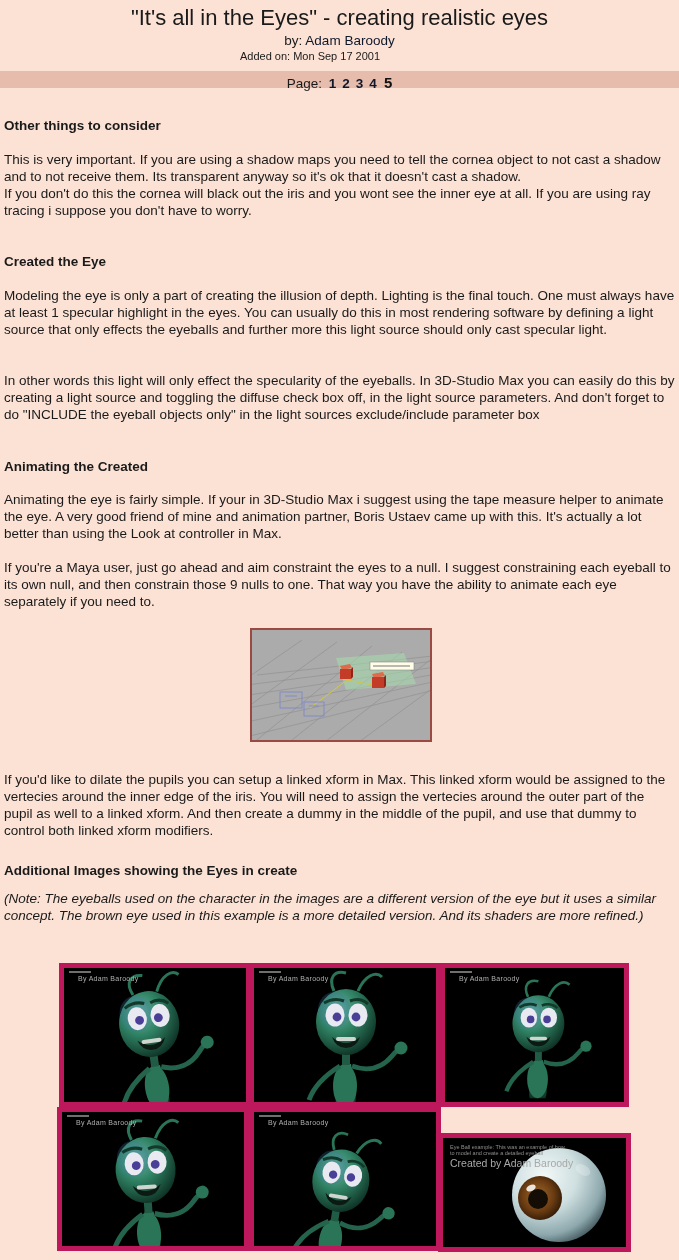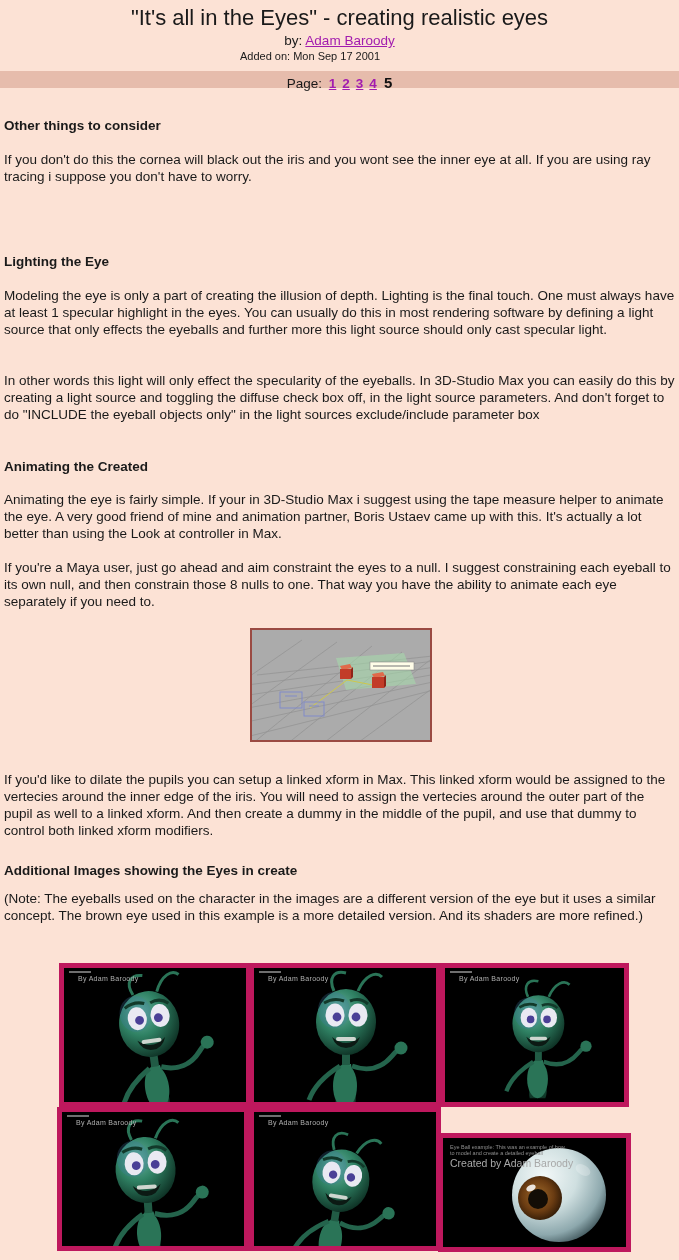--- a/index.html
+++ b/index.html
@@ -4,40 +4,40 @@
 <style>
   html,body{margin:0;padding:0}
   body{
     width:679px;height:1260px;position:relative;overflow:hidden;
     background:#fce2d5;color:#1a1a1a;
     font-family:"Liberation Sans",sans-serif;
   }
   .abs{position:absolute}
   .txt{left:4px;width:671px;font-size:13.5px;line-height:17px}
   .h{font-weight:bold;font-size:13.5px}
-  a.redlink{color:#a21caf;text-decoration:underline;cursor:pointer}
+  a.redlink{color:#0f172a;cursor:pointer}
   #title{top:4px;left:0;width:679px;text-align:center;font-size:22px;line-height:27px}
   #byline{top:33px;left:0;width:679px;text-align:center;font-size:13.5px}
   #added{top:50px;left:0;width:620px;text-align:center;font-size:11px}
   #pagebar{top:71px;left:0;width:679px;height:17px;background:#e6bcac;
     text-align:center;font-size:13.5px;line-height:23px}
   #pagebar a{font-weight:bold;margin:0 3px}
   #pagebar .cur{font-weight:bold;font-size:15px;color:#111;margin-left:4px}
   #h1{top:117px}
   #p1{top:151px}
   #h2{top:253px}
   #p2a{top:287px}
   #p2b{top:372px}
   #h3{top:458px}
   #p3a{top:491px}
   #p3b{top:559px}
   #vp{top:628px;left:250px;width:178px;height:110px;border:2px solid #9a4a42;background:#ababab}
   #p4{top:771px}
   #h4{top:862px}
-  #note{top:890px;}
+  #note{top:890px;font-style:italic}
   #grid{top:963px;left:0;width:679px;height:297px}
   .thumb{position:absolute;background:#000;border:5px solid #be185d;overflow:hidden}
   .t1{left:59px;top:0;width:182px;height:134px}
   .t2{left:249px;top:0;width:182px;height:134px}
   .t3{left:440px;top:0;width:179px;height:134px}
   .t4{left:57px;top:144px;width:182px;height:134px}
   .t5{left:249px;top:144px;width:182px;height:134px}
   .t6{left:438px;top:170px;width:183px;height:109px}
   .thumb svg{position:absolute;left:0;top:0;width:100%;height:100%}
   .cap0{position:absolute;left:5px;top:3px;width:22px;height:2px;background:#6f6f6f}
@@ -102,30 +102,31 @@
 </div>
 <div class="abs" id="added">Added on: Mon Sep 17 2001</div>
 
 <div class="abs" id="pagebar">
   <span>Page:</span>
   <a class="redlink">1</a><a class="redlink">2</a><a class="redlink">3</a><a class="redlink">4</a><span class="cur">5</span>
 </div>
 
 <div class="abs txt h" id="h1">Other things to consider</div>
 <div class="abs txt" id="p1">
+  <div>This is very important. If you are using a shadow maps you need to tell the cornea object to not cast a shadow and to not receive them. Its transparent anyway so it's ok that it doesn't cast a shadow.</div>
   <div>If you don't do this the cornea will black out the iris and you wont see the inner eye at all. If you are using ray tracing i suppose you don't have to worry.</div>
 </div>
 
-<div class="abs txt h" id="h2">Lighting the Eye</div>
+<div class="abs txt h" id="h2">Created the Eye</div>
 <div class="abs txt" id="p2a">Modeling the eye is only a part of creating the illusion of depth. Lighting is the final touch. One must always have at least 1 specular highlight in the eyes. You can usually do this in most rendering software by defining a light source that only effects the eyeballs and further more this light source should only cast specular light.</div>
 <div class="abs txt" id="p2b">In other words this light will only effect the specularity of the eyeballs. In 3D-Studio Max you can easily do this by creating a light source and toggling the diffuse check box off, in the light source parameters. And don't forget to do "INCLUDE the eyeball objects only" in the light sources exclude/include parameter box</div>
 
 <div class="abs txt h" id="h3">Animating the Created</div>
 <div class="abs txt" id="p3a">Animating the eye is fairly simple. If your in 3D-Studio Max i suggest using the tape measure helper to animate the eye. A very good friend of mine and animation partner, Boris Ustaev came up with this. It's actually a lot better than using the Look at controller in Max.</div>
-<div class="abs txt" id="p3b">If you're a Maya user, just go ahead and aim constraint the eyes to a null. I suggest constraining each eyeball to its own null, and then constrain those 8 nulls to one. That way you have the ability to animate each eye separately if you need to.</div>
+<div class="abs txt" id="p3b">If you're a Maya user, just go ahead and aim constraint the eyes to a null. I suggest constraining each eyeball to its own null, and then constrain those 9 nulls to one. That way you have the ability to animate each eye separately if you need to.</div>
 
 <div class="abs" id="vp">
   <svg viewBox="0 0 178 110">
     <rect x="0" y="0" width="178" height="110" fill="#ababab"></rect>
     <g stroke="#949494" stroke-width="0.8" fill="none">
       <line x1="-10" y1="108" x2="190" y2="58"></line>
         <line x1="-10" y1="93" x2="190" y2="50"></line>
       <line x1="-10" y1="79" x2="190" y2="43"></line>
         <line x1="-10" y1="66" x2="190" y2="36"></line>
       <line x1="-5" y1="55" x2="190" y2="30"></line>

